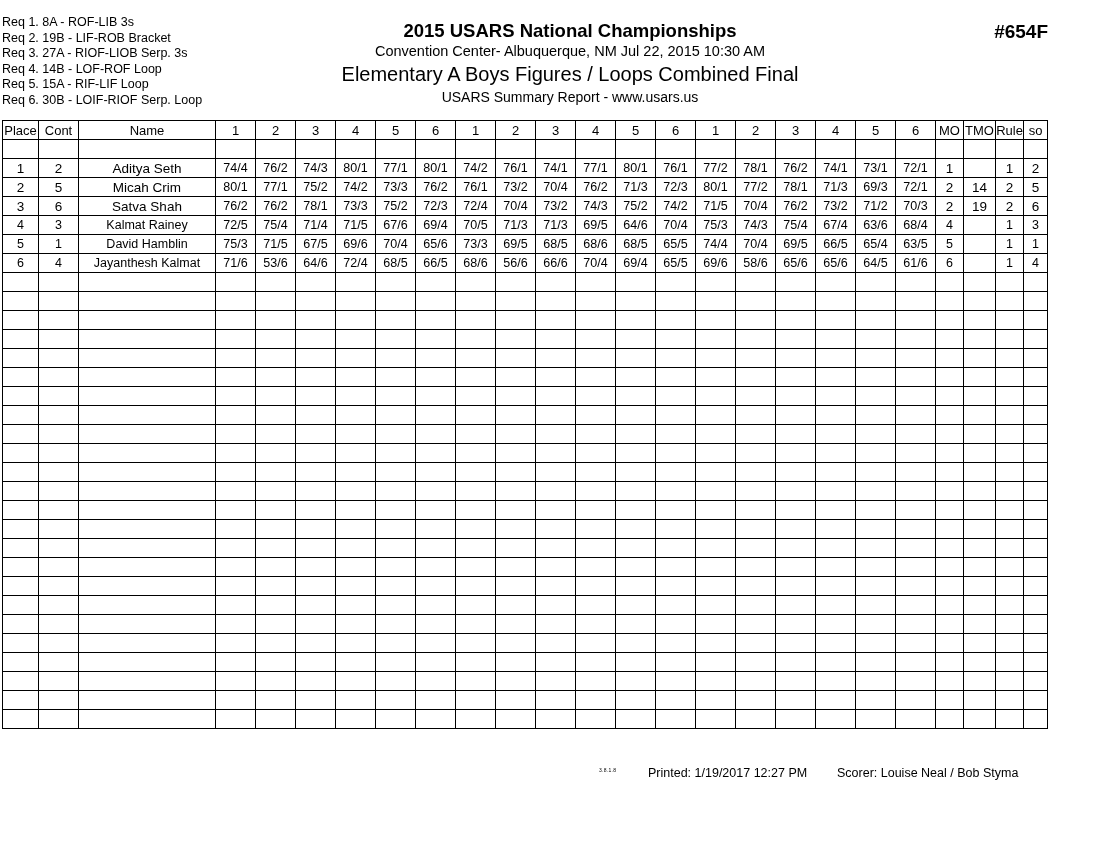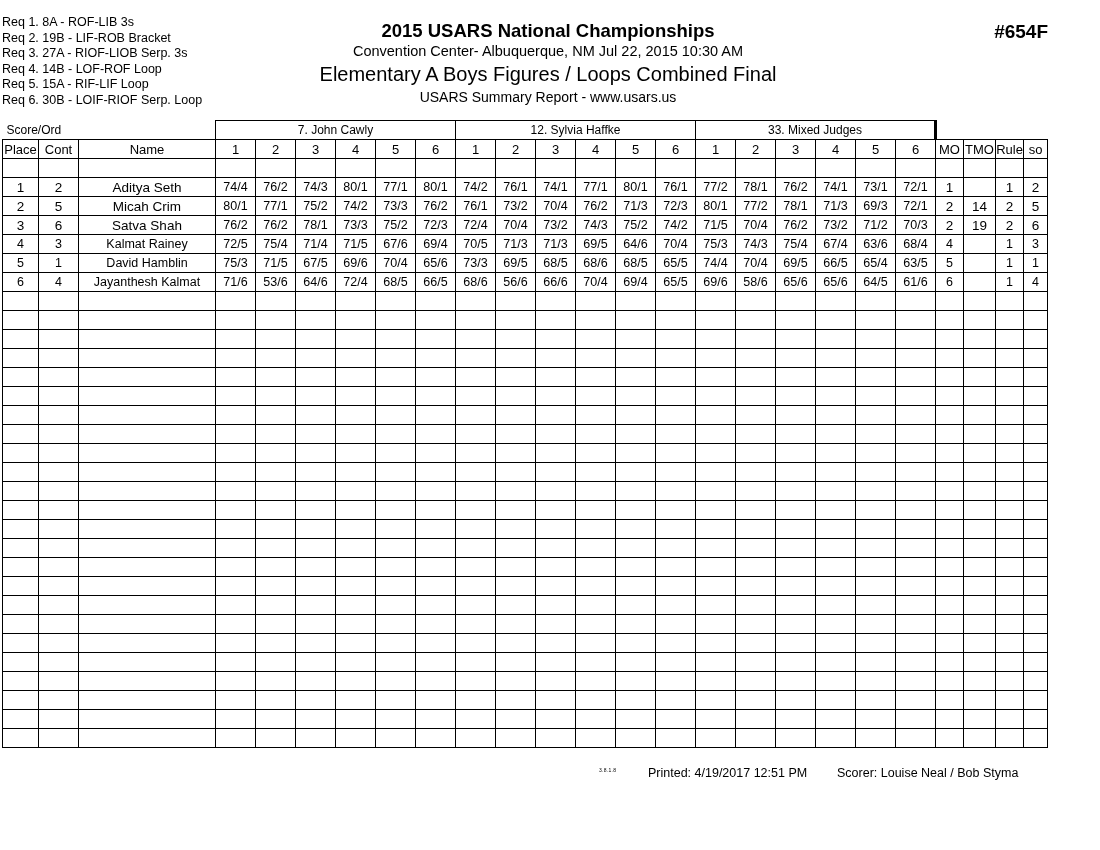--- a/index.html
+++ b/index.html
@@ -23,21 +23,21 @@
     top: 15px;
     font-size: 12.5px;
     line-height: 15.5px;
     white-space: nowrap;
   }
   #req-list .req-line { display: block; }
 
   
   #header-titles {
     position: absolute;
-    left: 218px;
+    left: 240px;
     top: 20px;
     width: 660px;
     text-align: center;
   }
   .h-line1 {
     font-size: 18.5px;
     font-weight: bold;
     line-height: 22px;
     letter-spacing: 0px;
   }
@@ -199,27 +199,20 @@
       <col style="width:40px">
     <col style="width:40px">
       <col style="width:40px">
       <col style="width:40px">
     <col style="width:28px">
       <col style="width:32px">
       <col style="width:28px">
       <col style="width:24px">
   </colgroup>
   <tbody id="table-body">
-      <tr class="judge-row">
-        <td colspan="3" style="text-align: left; padding-left: 4px; border-top: none; border-left: none; border-right: none;">Score/Ord</td>
-        <td colspan="6">7.  John Cawly</td>
-        <td colspan="6" class="thick-left">12.  Sylvia Haffke</td>
-        <td colspan="6" class="thick-left">33.  Mixed Judges</td>
-        <td colspan="4" style="border-top: none; border-right: none; border-bottom: none; border-left: 3px solid rgb(0, 0, 0);"></td>
-      </tr>
       <tr class="colhead-row">
         <td class="small-head">Place</td>
         <td class="small-head">Cont</td>
         <td class="small-head lbl-left">Name</td>
         <td>1</td>
         <td>2</td>
         <td>3</td>
         <td>4</td>
         <td>5</td>
         <td>6</td>
@@ -1075,15 +1068,15 @@
         <td class="thick-left">&nbsp;</td>
         <td>&nbsp;</td>
         <td>&nbsp;</td>
         <td>&nbsp;</td>
       </tr>
     </tbody>
 </table>
 
 <div id="footer">
   <span class="version">3.8.1.8</span>
-  <span class="printed">Printed:  4/19/2017  12:51 PM</span>
+  <span class="printed">Printed:  1/19/2017  12:27 PM</span>
   <span class="scorer">Scorer:   Louise Neal / Bob Styma</span>
 </div>
 
 </body></html>

